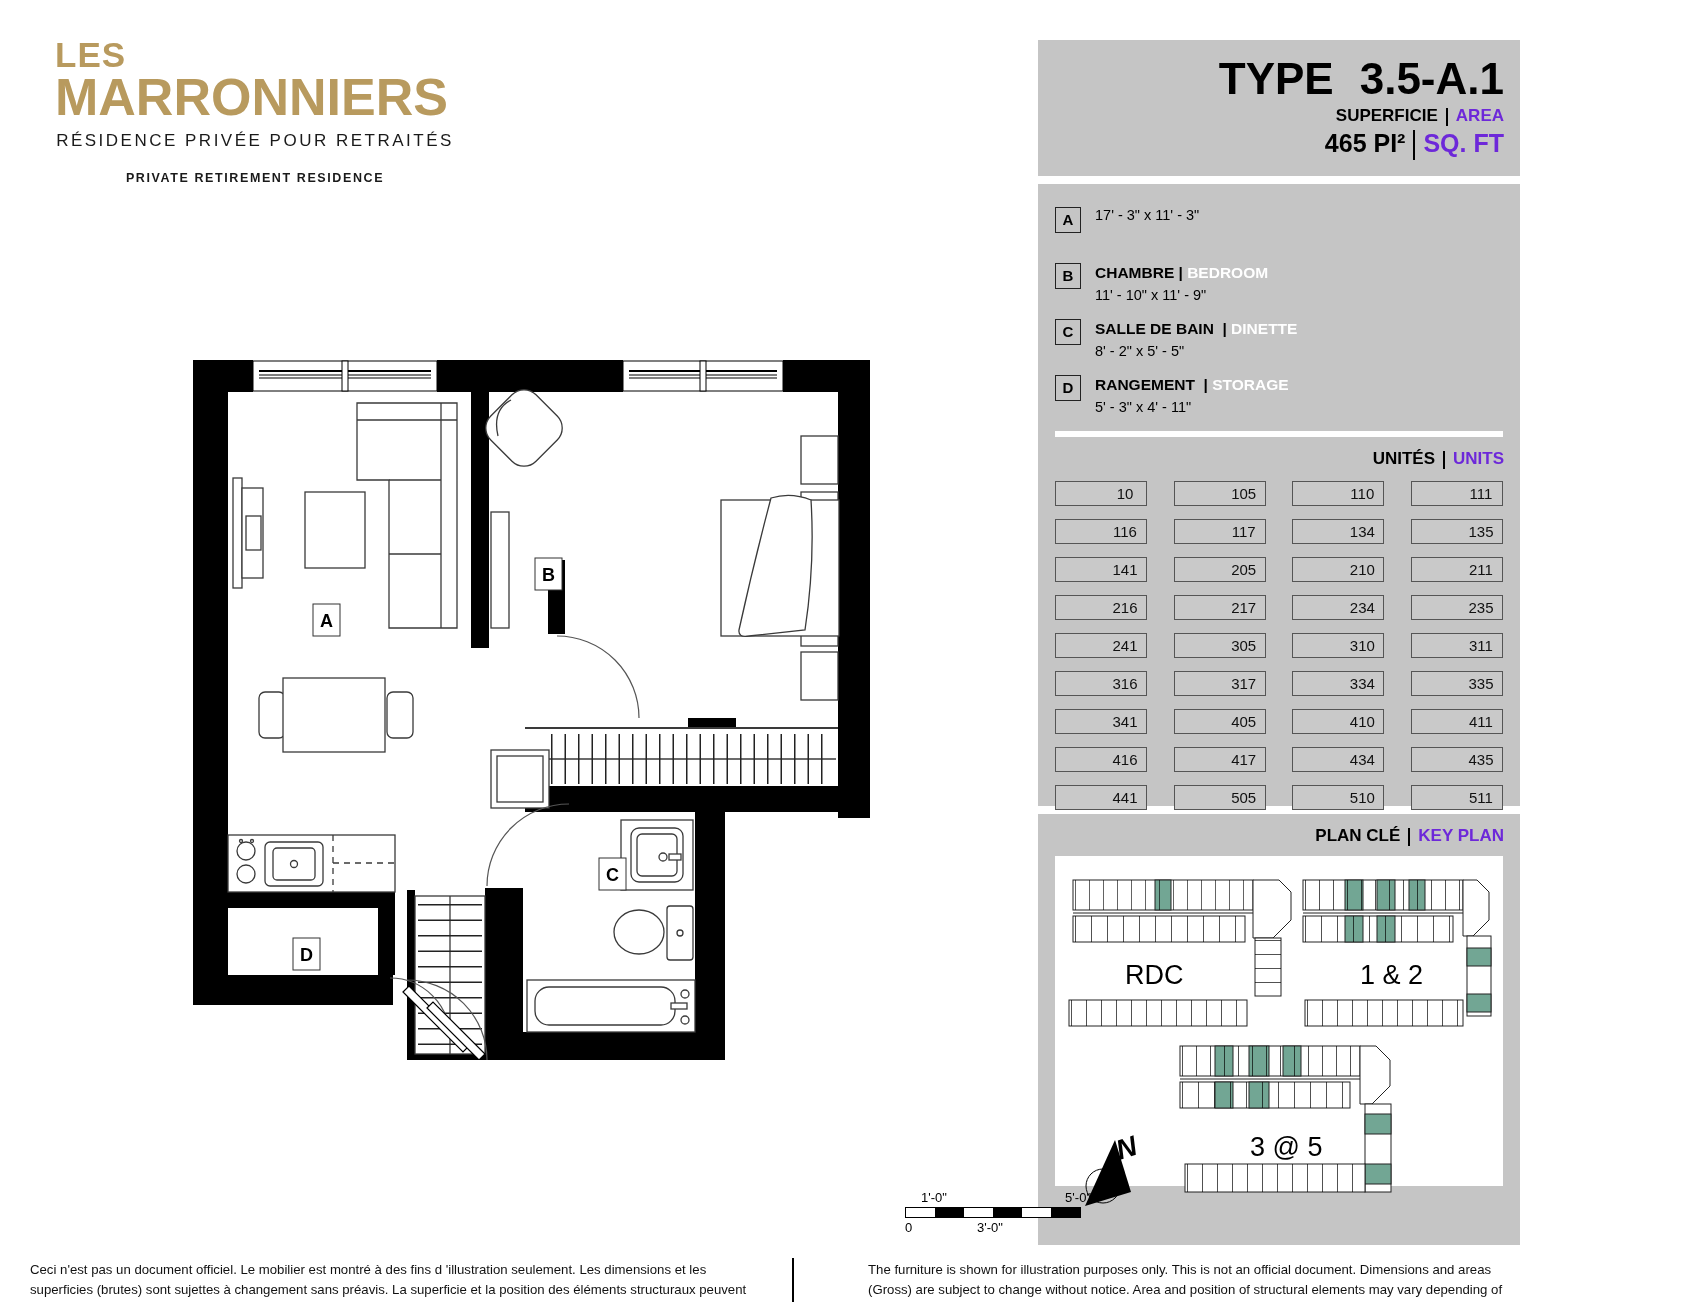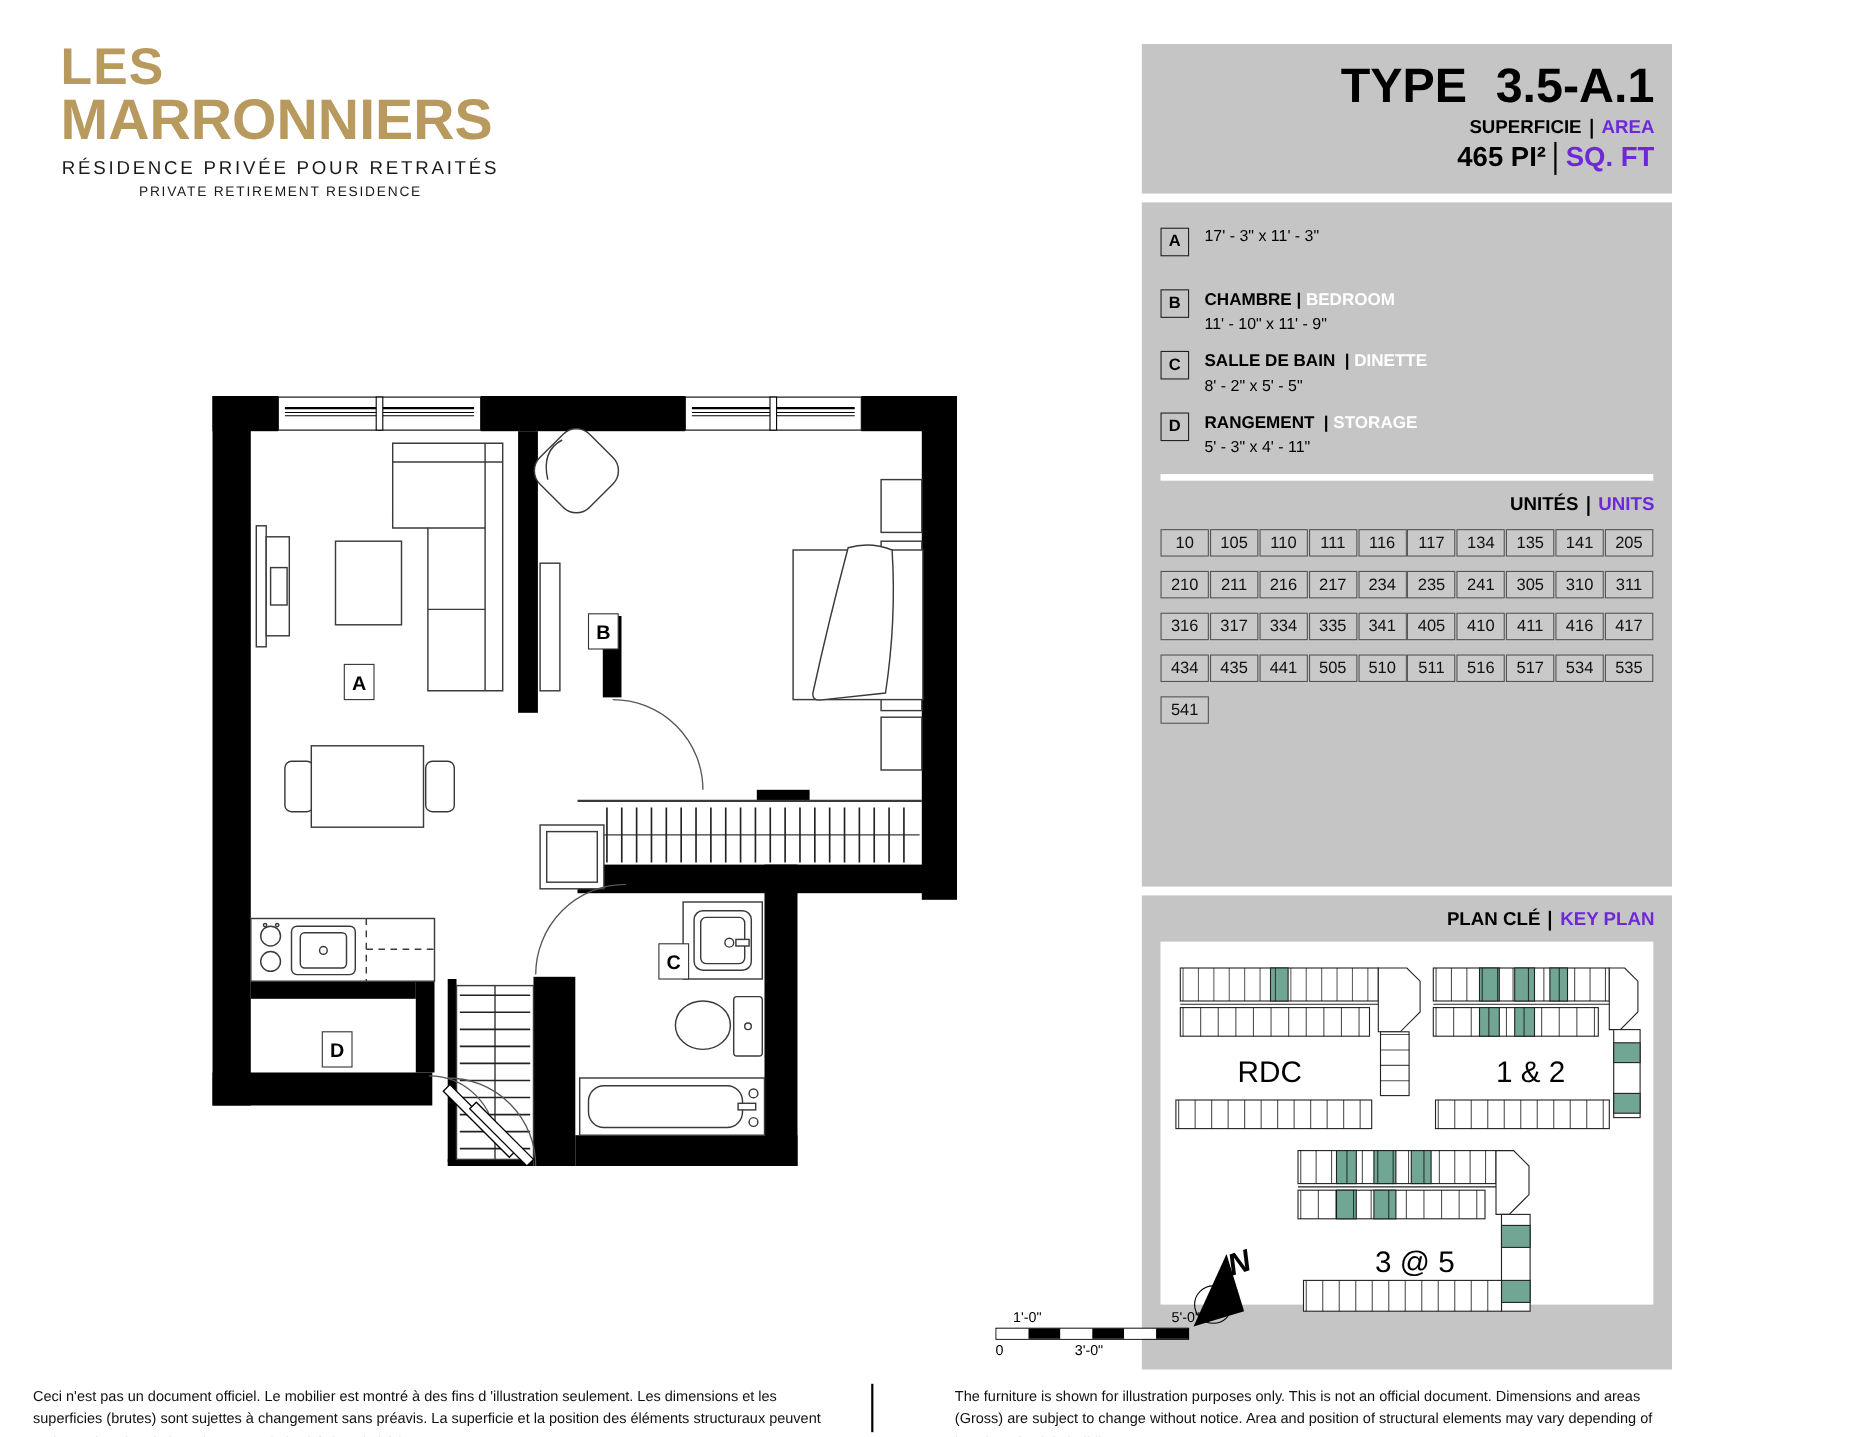--- a/index.html
+++ b/index.html
@@ -1,23 +1,23 @@
 <!DOCTYPE html>
 <html style="--gold: #b89a5e; --gray: #c5c5c5; --teal: #72a694;"><head>
 <meta charset="utf-8">
 <style>
   html,body{margin:0;padding:0;background:#fff;}
   .page{position:relative;width:1690px;height:1306px;background:#fff;overflow:hidden;
         font-family:"Liberation Sans", sans-serif;color:#000;}
   
   .logo{position:absolute;left:55px;top:38px;width:400px;}
-  .logo .l1{font-size:47px;font-weight:bold;color:var(--gold,#b89a5e);line-height:0.95;letter-spacing:1px;}
+  .logo .l1{font-size:35px;font-weight:bold;color:var(--gold,#b89a5e);line-height:0.95;letter-spacing:1px;}
   .logo .l2{font-size:52px;font-weight:bold;color:var(--gold,#b89a5e);line-height:1.0;letter-spacing:0px;}
   .logo .s1{font-size:17px;letter-spacing:2.5px;color:#1a1a1a;text-align:center;margin-top:8px;font-weight:500;}
-  .logo .s2{font-size:12.5px;letter-spacing:1.6px;color:#1a1a1a;text-align:center;margin-top:4px;font-weight:400;}
+  .logo .s2{font-size:12.5px;letter-spacing:1.6px;color:#1a1a1a;text-align:center;margin-top:20px;font-weight:700;}
   
   .panel{position:absolute;background:var(--gray,#c5c5c5);}
   .panel-header{left:1038px;top:40px;width:482px;height:136px;}
   .ph-inner{position:absolute;right:16px;top:14px;text-align:right;}
   .type-row{font-size:44px;font-weight:bold;letter-spacing:0px;white-space:nowrap;}
   .type-row .tv{margin-left:26px;}
   .sup-row{font-size:17px;font-weight:bold;margin-top:2px;}
   .area-row{font-size:25px;margin-top:3px;font-weight:bold;}
   .wtext{color:#6d28d9;}
   .vbar{display:inline-block;width:2px;background:#000;vertical-align:middle;margin:0 8px;}
@@ -28,21 +28,21 @@
   .keybox{position:absolute;left:0;top:0;width:24px;height:24px;border:1.4px solid #222;
           text-align:center;line-height:24px;font-weight:bold;font-size:15px;}
   .leg-fr{font-size:15.5px;font-weight:bold;line-height:1.35;}
   .leg-en{color:#fff;font-weight:bold;}
   .leg-dims{font-size:14.5px;margin-top:3px;}
   .divider-white{height:6px;background:#fff;margin:6px 17px 0 17px;}
   .units-title{text-align:right;padding:12px 16px 0 0;font-size:17px;font-weight:bold;}
   .units-grid{display:flex;flex-wrap:wrap;justify-content:space-between;row-gap:13px;
               margin:12px 17px 0 17px;}
   .unit-box{width:42px;height:23px;border:1px solid #555;background:#c9c9c9;
-            text-align:center;line-height:23px;font-size:15px;color:#111;}
+            text-align:center;line-height:23px;font-size:15px;color:#111;padding-left:48px;}
   .panel-keyplan{left:1038px;top:814px;width:482px;height:431px;}
   .kp-title{text-align:right;padding:12px 16px 0 0;font-size:17px;font-weight:bold;}
   .kp-box{position:absolute;left:17px;top:42px;width:448px;height:330px;background:#fff;}
   
   .plan{position:absolute;left:193px;top:330px;}
   
   .scalebar{position:absolute;left:905px;top:1190px;width:186px;font-size:13px;}
   .sb-top{position:relative;height:16px;}
   .sb-top .t1{position:absolute;left:16px;} .sb-top .t2{position:absolute;right:0px;}
   .sb-bar{display:flex;border:1px solid #000;width:174px;height:9px;margin-top:1px;}

